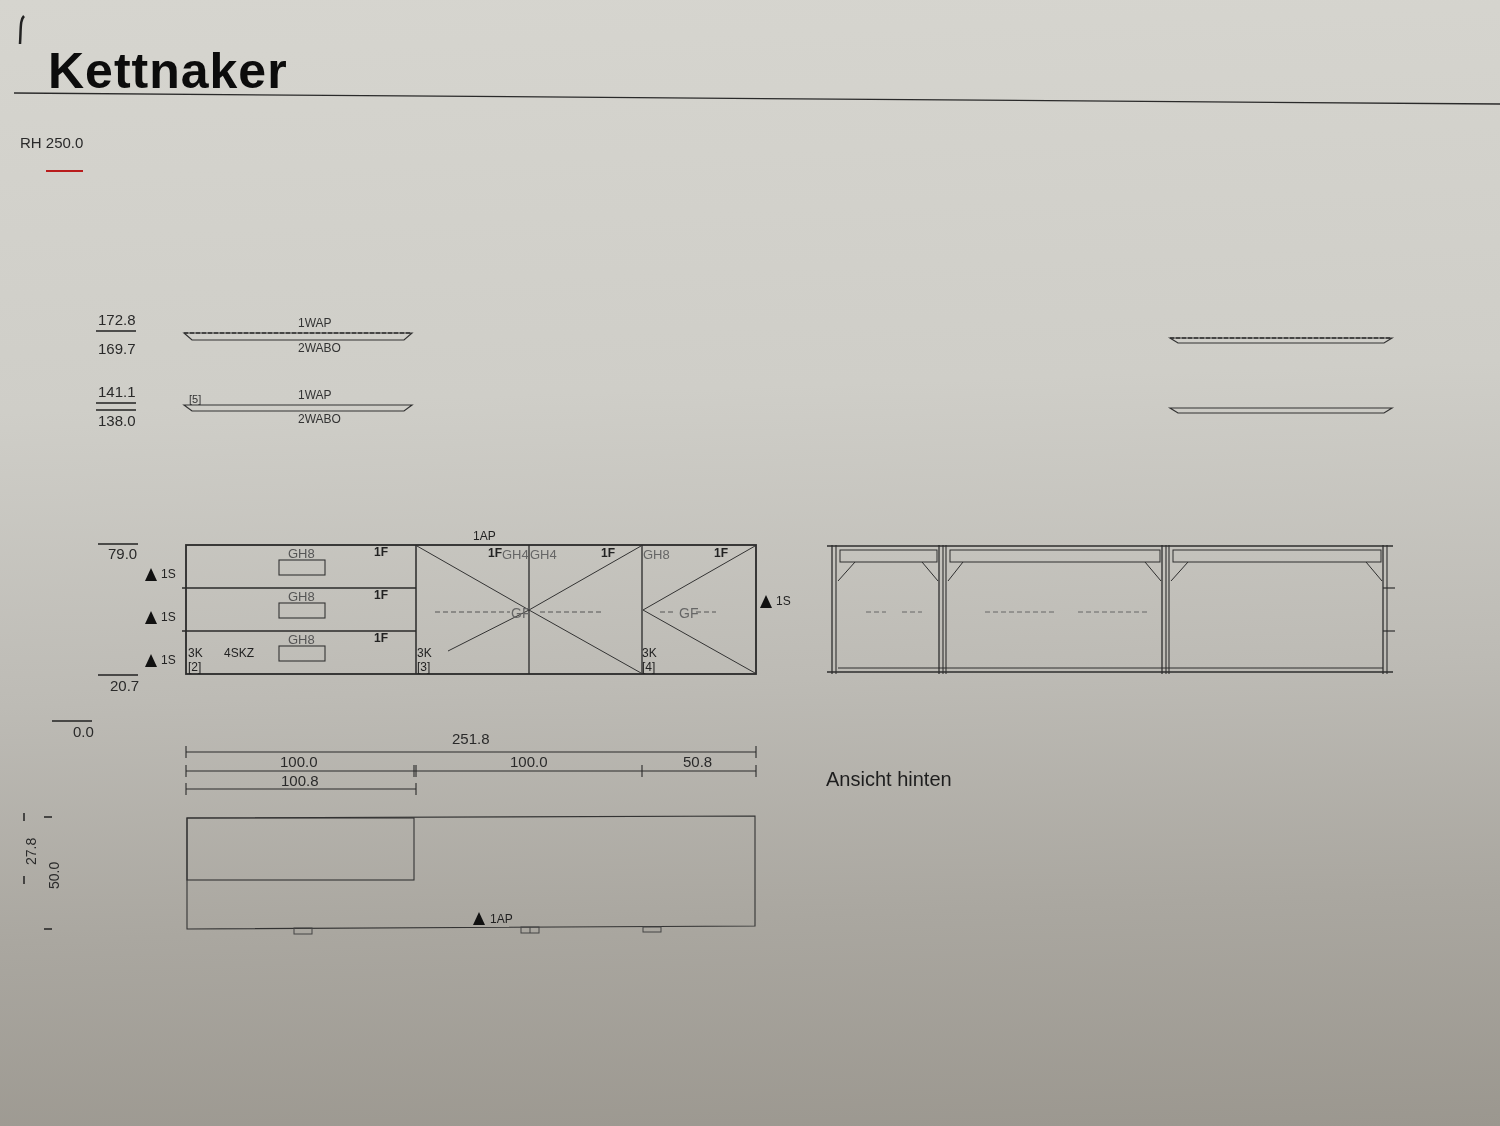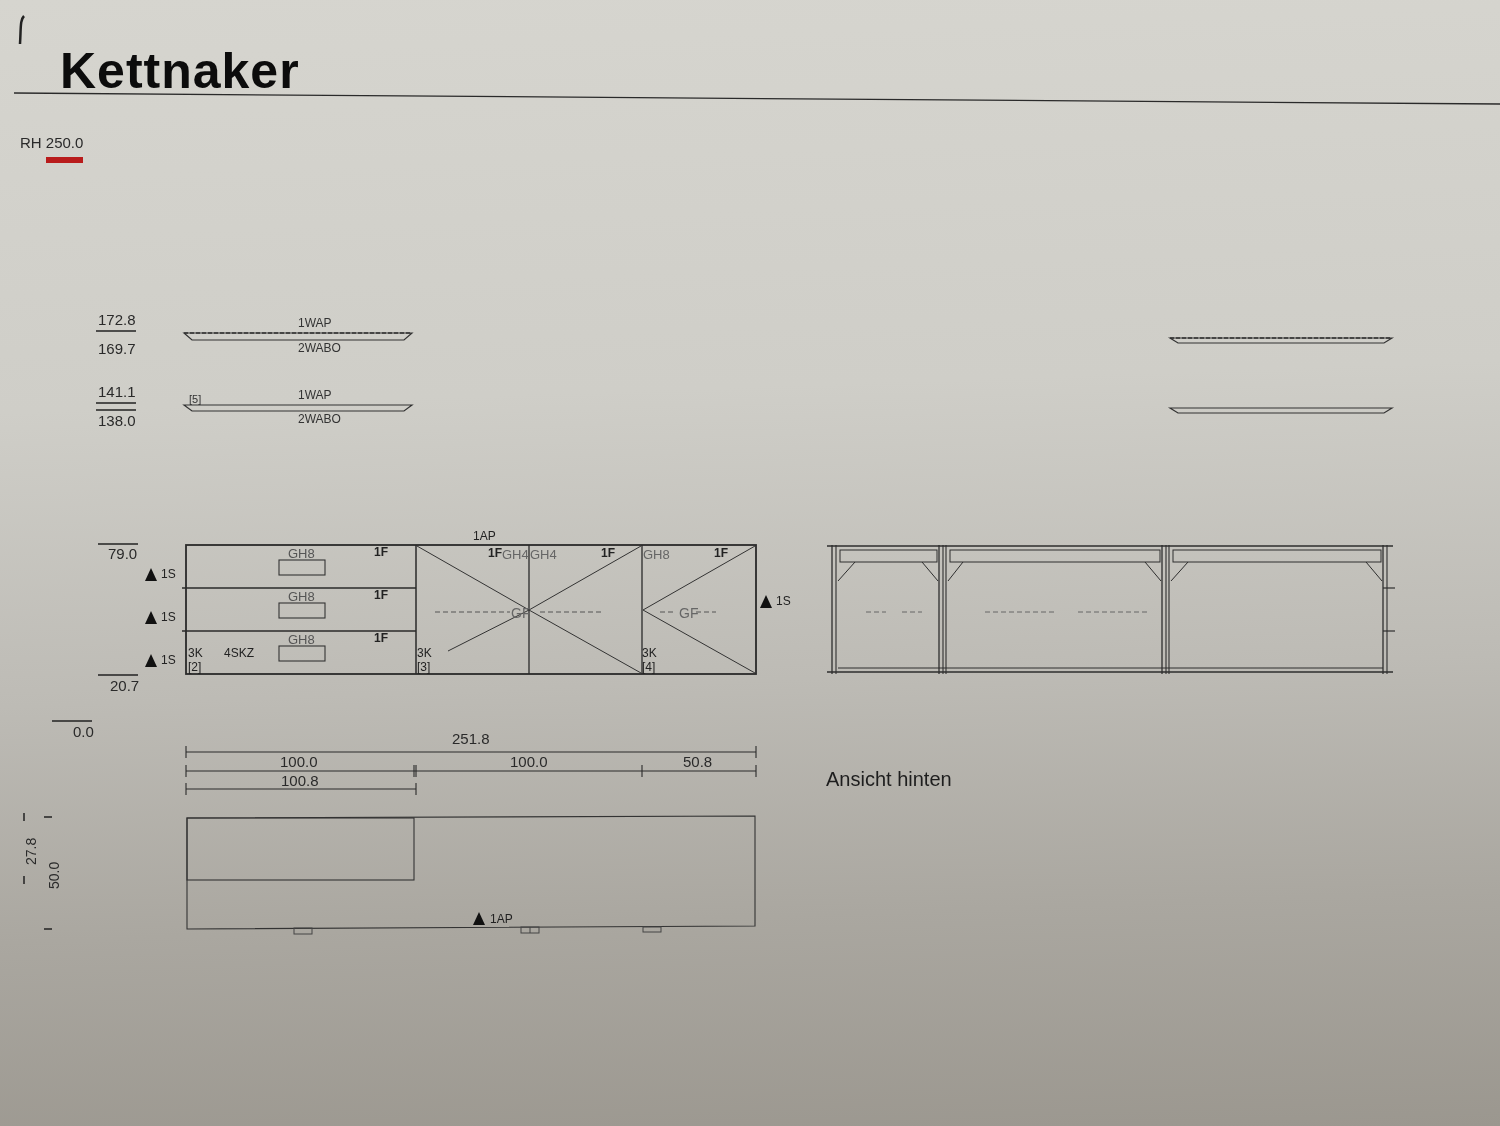--- a/index.html
+++ b/index.html
@@ -5,24 +5,24 @@
     html, body { margin: 0; padding: 0; }
     body {
       width: 1500px; height: 1126px; overflow: hidden; position: relative;
       background: linear-gradient(178deg, #d6d5cf 0%, #cfcec8 35%, #bdbbb5 60%, #aaa7a0 80%, #9b978f 100%);
       font-family: "Liberation Sans", sans-serif;
       color: #1e1e1e;
     }
     .sheet { position: absolute; left: 0; top: 0; width: 1500px; height: 1126px; }
     .brand {
       position: absolute; left: 48px; top: 46px; font-size: 50px; font-weight: bold;
-      letter-spacing: 1px; color: #0c0c0c; line-height: 1; margin-left: 12px;
+      letter-spacing: 1px; color: #0c0c0c; line-height: 1;
     }
     .rh { position: absolute; left: 20px; top: 134px; font-size: 15px; color: #2a2a2a; }
-    .rh .val { border-bottom: 6px solid #b91c1c; padding-bottom: 6px; }
+    .rh .val { border-bottom: 2px solid #b91c1c; padding-bottom: 19px; }
     .view-title { position: absolute; left: 826px; top: 768px; font-size: 20px; color: #1e1e1e; }
     .pen-mark { position: absolute; left: 18px; top: 14px; width: 8px; height: 40px; }
     svg text { font-family: "Liberation Sans", sans-serif; }
   </style>
 </head>
 <body>
 
 <div class="sheet">
 
   <svg class="pen-mark" viewBox="0 0 8 40">

